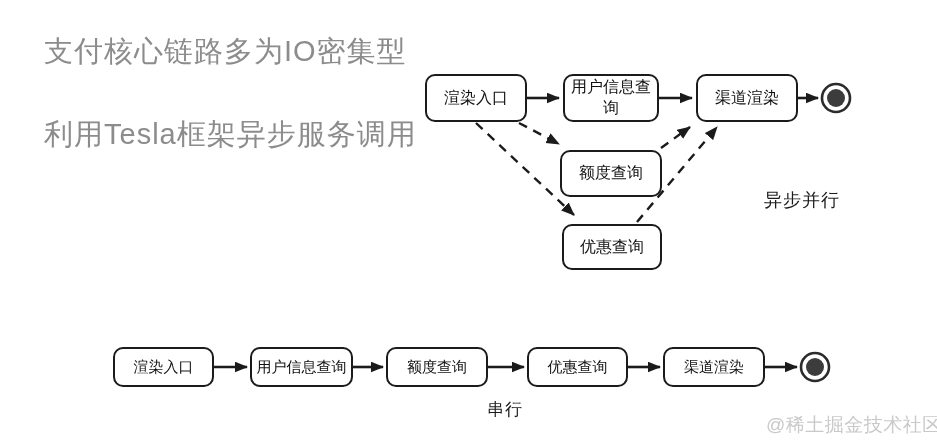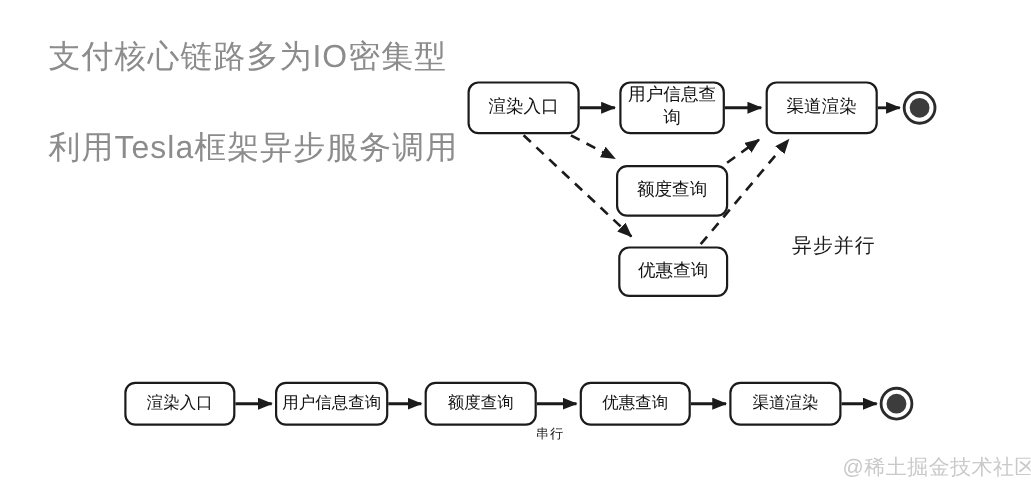--- a/index.html
+++ b/index.html
@@ -28,22 +28,22 @@
   .n-quota-t{left:560px;top:150px;width:102px;height:47px;}
   .n-coupon-t{left:562px;top:224px;width:100px;height:46px;}
   .n-entry-b{left:113px;top:347px;width:101px;height:40px;}
   .n-userinfo-b{left:250px;top:347px;width:103px;height:40px;}
   .n-quota-b{left:386px;top:347px;width:102px;height:40px;}
   .n-coupon-b{left:527px;top:347px;width:101px;height:40px;}
   .n-channel-b{left:663px;top:347px;width:102px;height:40px;}
   .flow-label{
     position:absolute;color:#1b1b1b;font-size:18px;letter-spacing:1px;white-space:nowrap;font-weight:500;
   }
-  .label-async{left:720px;top:188px;margin-top:23px;}
-  .label-serial{left:487px;top:386px;font-size:12px;}
+  .label-async{left:764px;top:188px;}
+  .label-serial{left:487px;top:398px;font-size:17px;}
   .watermark{
     position:absolute;left:766px;top:412px;color:#c9c9c9;font-size:19px;
     letter-spacing:0.5px;white-space:nowrap;
   }
 </style>
 </head>
 <body>
 
 <div class="stage">
 

